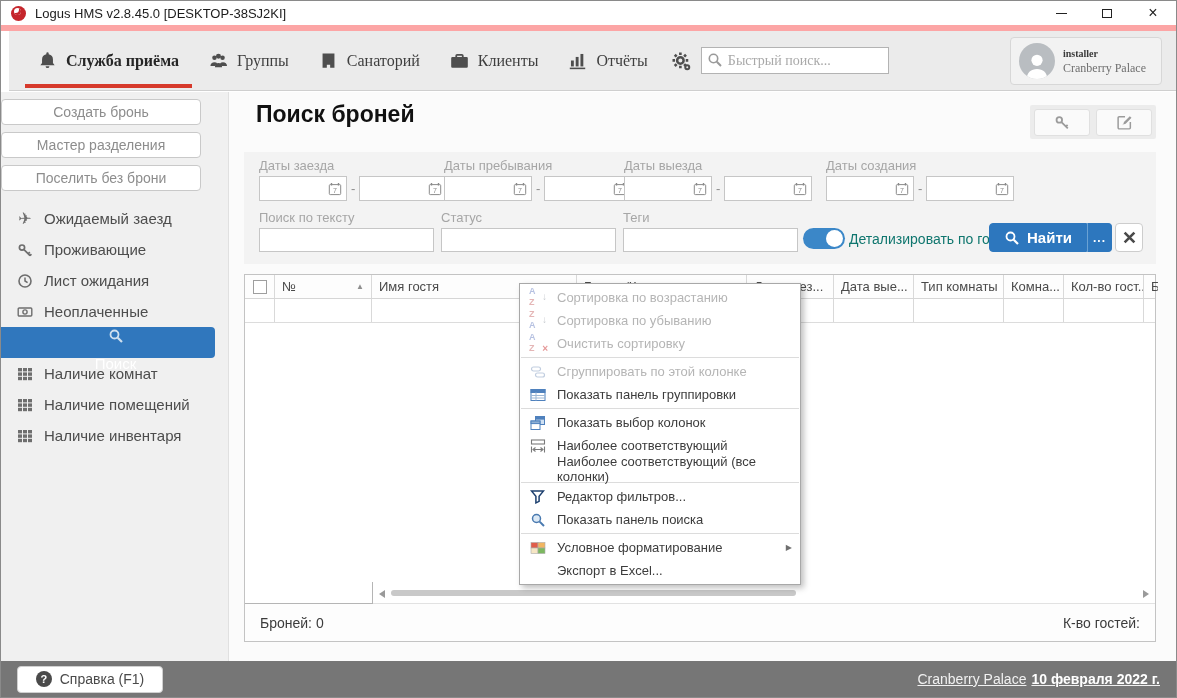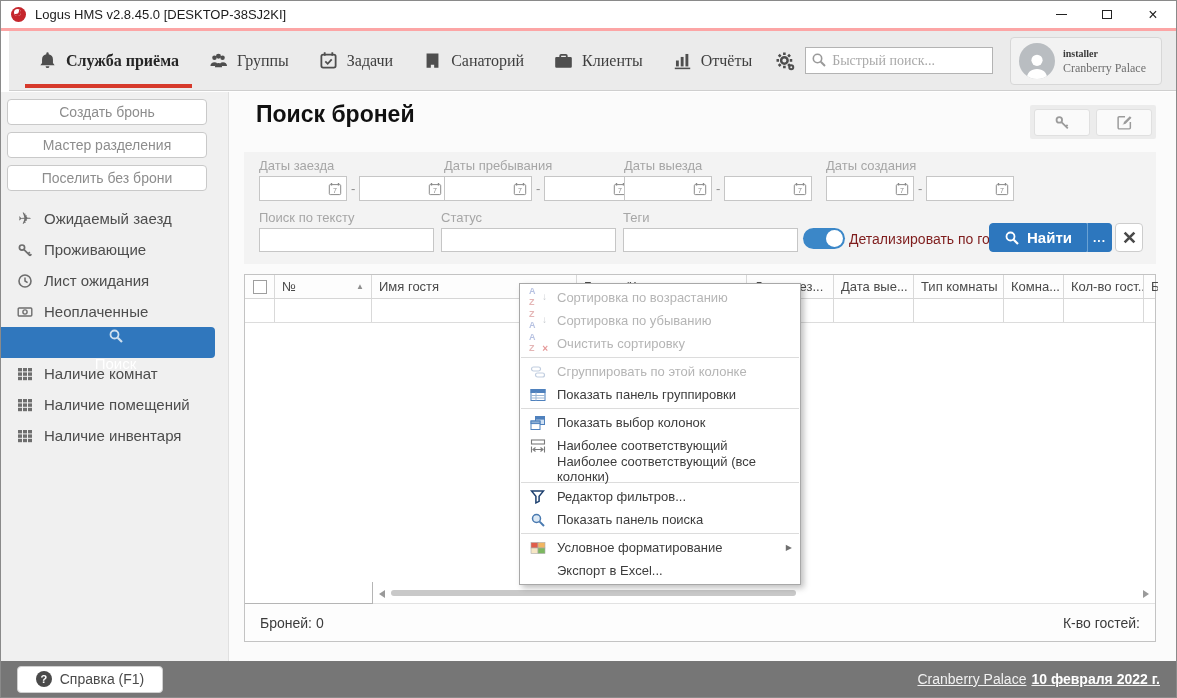--- a/index.html
+++ b/index.html
@@ -3,21 +3,21 @@
 <meta charset="utf-8">
 <style>
   * { margin:0; padding:0; box-sizing:border-box; }
   html,body { background:#d9d9d9; }
   body { font-family:"Liberation Sans","DejaVu Sans",sans-serif; }
   .window{ position:relative; width:1177px; height:698px; background:#fff;
     border:1px solid #8a8a8a; overflow:hidden; }
 
   
   .titlebar{ position:absolute; top:0; left:0; right:0; height:30px; background:#fff;
-    display:flex; align-items:center; padding-left:10px; border-bottom:3px solid #fca5a5;}
+    display:flex; align-items:center; padding-left:10px; border-bottom:6px solid #fca5a5;}
   .logo{ width:15px; height:15px; border-radius:50%; background:#c5262c; position:relative; margin-right:9px;}
   .logo::after{ content:""; position:absolute; left:3px; top:2px; width:7px; height:7px;
     border-radius:50%; background:#fff; box-shadow:inset -2px -2px 0 #c5262c;}
   .title-text{ font-size:13px; color:#1c1c1c; }
   .win-controls{ margin-left:auto; display:flex; height:100%; }
   .win-btn{ width:46px; height:100%; display:flex; align-items:center; justify-content:center; color:#222; }
   .glyph-min{ width:11px; height:1px; background:#222; }
   .glyph-max{ width:10px; height:9px; border:1px solid #222; }
   .glyph-close{ font-size:16px; line-height:1; }
 
@@ -41,21 +41,21 @@
     display:flex; align-items:flex-end; justify-content:center;}
   .user-name{ font-size:10px; font-weight:bold; color:#3a3a3a; line-height:15px;}
   .user-sub{ font-size:12px; color:#6f6f6f; line-height:14px;}
 
   
   .bodyrow{ position:absolute; top:91px; left:0; right:0; bottom:36px; display:flex; }
   .sidebar{ width:228px; background:#f0f0f0; flex:none; position:relative; border-right:1px solid #e0e0e0;}
   .content{ flex:1; background:#fbfbfb; position:relative; }
 
   
-  .side-btn{ display:block; width:200px; height:26px; margin:7px auto 5px 6px; background:#fff;
+  .side-btn{ display:block; width:200px; height:26px; margin:7px auto 5px 0; background:#fff;
     border:1px solid #c9c9c9; border-radius:4px; color:#8d8d8d; font-size:14px; font-family:inherit;
     text-align:center; line-height:24px;}
   .side-items{ margin-top:12px; }
   .side-item{ height:31px; display:flex; align-items:center; gap:10px; padding-left:15px;
     font-size:15px; color:#4d4d4d; cursor:default;}
   .side-item .ic{ width:18px; height:18px; display:flex; align-items:center; justify-content:center; flex:none;}
   .side-item .ic svg{ width:16px; height:16px; }
   .side-item.selected{ background:#3077bd; color:#fff; width:214px; border-radius:0 4px 4px 0;flex-direction:column; }
   .plane-glyph{ font-size:16px; color:#6e6e6e; }
 
@@ -73,21 +73,21 @@
   .date-pair{ display:flex; align-items:center; gap:4px; }
   .date-box{ width:88px; height:25px; background:#fff; border:1px solid #c6c6c6;
     display:flex; align-items:center; justify-content:flex-end; padding-right:4px;}
   .dash{ color:#8b8b8b; font-size:13px; }
   .tgroup{ position:absolute; top:58px; }
   .text-box{ width:175px; height:24px; background:#fff; border:1px solid #c6c6c6; font-family:inherit;
     font-size:13px; color:#444; padding:0 6px;}
   .toggle{ position:absolute; left:559px; top:76px; width:42px; height:21px; background:#3b87c8;
     border-radius:11px;}
   .toggle .knob{ position:absolute; right:2px; top:2px; width:17px; height:17px; border-radius:50%; background:#fff;}
-  .toggle-label{ position:absolute; left:605px; top:79px; font-size:14px; color:#7f1d1d; white-space:nowrap;
+  .toggle-label{ position:absolute; left:605px; top:79px; font-size:14px; color:#0f766e; white-space:nowrap;
     max-width:140px; overflow:hidden;}
   .find-btn{ position:absolute; left:745px; top:71px; width:98px; height:29px; background:#2d77be;
     border:1px solid #2d77be; border-radius:4px 0 0 4px; color:#fff; font-size:15px; font-weight:bold;
     display:flex; align-items:center; justify-content:center; gap:7px; font-family:inherit;}
   .more-btn{ position:absolute; left:843px; top:71px; width:25px; height:29px; background:#2d77be;
     border:1px solid #2d77be; border-left:1px solid #6aa2d4; border-radius:0 4px 4px 0; color:#fff;
     font-size:12px; font-weight:bold; letter-spacing:1px; display:flex; align-items:center; justify-content:center;}
   .clear-btn{ position:absolute; left:871px; top:71px; width:28px; height:29px; background:#fff;
     border:1px solid #cdcdcd; border-radius:4px; display:flex; align-items:center; justify-content:center;}
 
@@ -176,30 +176,20 @@
       <svg viewBox="0 0 16 16">
           <g stroke="none">
             <circle cx="4.6" cy="5.6" r="1.9"></circle>
             <circle cx="11.4" cy="5.6" r="1.9"></circle>
             <circle cx="8" cy="4.4" r="2.1"></circle>
             <path d="M1.2 12.6c0-2 1.5-3.2 3.4-3.2 1 0 1.8.3 2.4.9-.9.7-1.4 1.6-1.5 2.3zM9 13.6c0-2.3 1.4-3.6 3.4-3.6? z"></path>
             <path d="M5 13.6c0-2.1 1.4-3.4 3-3.4s3 1.3 3 3.4zM9.4 10.3c.6-.6 1.4-.9 2.4-.9 1.9 0 3.4 1.2 3.4 3.2h-4.3c-.1-.7-.6-1.6-1.5-2.3z"></path>
           </g>
         </svg>
       <span>Группы</span>
-    </div>
-    <div class="tab">
-      <svg viewBox="0 0 16 16">
-          <g fill="none" stroke-width="1.5">
-            <rect x="2" y="3" width="12" height="11" rx="1.5"></rect>
-            <path d="M4.8 1v3M11.2 1v3"></path>
-            <path d="M5.3 8.8l2 2 3.4-3.8"></path>
-          </g>
-        </svg>
-      <span>Задачи</span>
     </div>
     <div class="tab">
       <svg viewBox="0 0 16 16">
           <path stroke="none" d="M3 2h10v12h-3.6v-2.4H6.6V14H3V2zm2 2h1.6v1.4H5V4zm2.7 0h1.6v1.4H7.7V4zm2.7 0H12v1.4h-1.6V4zM5 6.6h1.6V8H5V6.6zm2.7 0h1.6V8H7.7V6.6zm2.7 0H12V8h-1.6V6.6zM5 9.2h1.6v1.4H5V9.2zm5.4 0H12v1.4h-1.6V9.2z"></path>
         </svg>
       <span>Санаторий</span>
     </div>
     <div class="tab">
       <svg viewBox="0 0 16 16">
           <path stroke="none" d="M6 2.5h4A1.5 1.5 0 0 1 11.5 4v1H14a1 1 0 0 1 1 1v7a1 1 0 0 1-1 1H2a1 1 0 0 1-1-1V6a1 1 0 0 1 1-1h2.5V4A1.5 1.5 0 0 1 6 2.5zm0 1.5v1h4V4H6z"></path>

